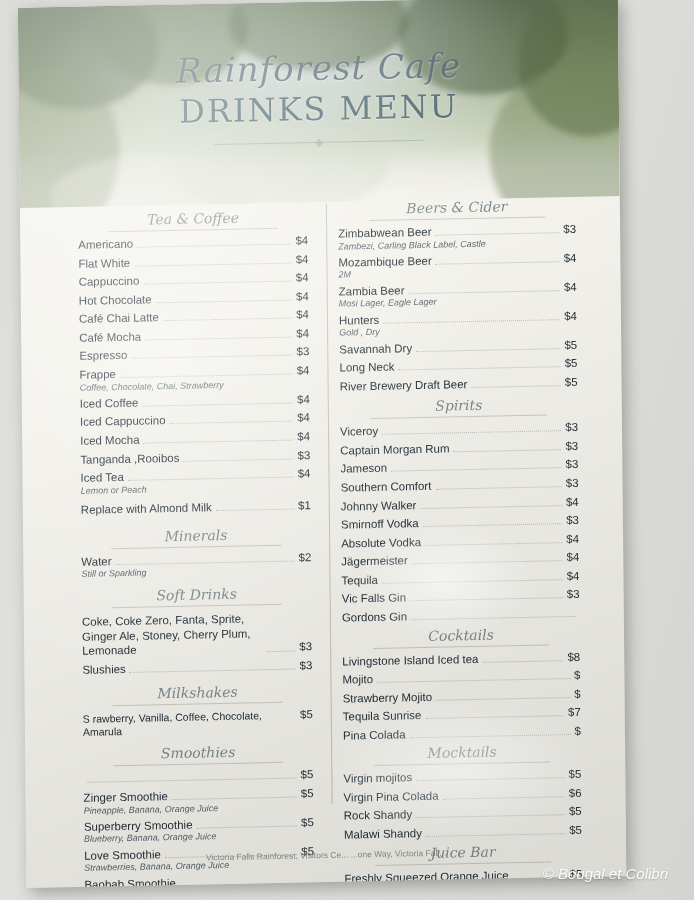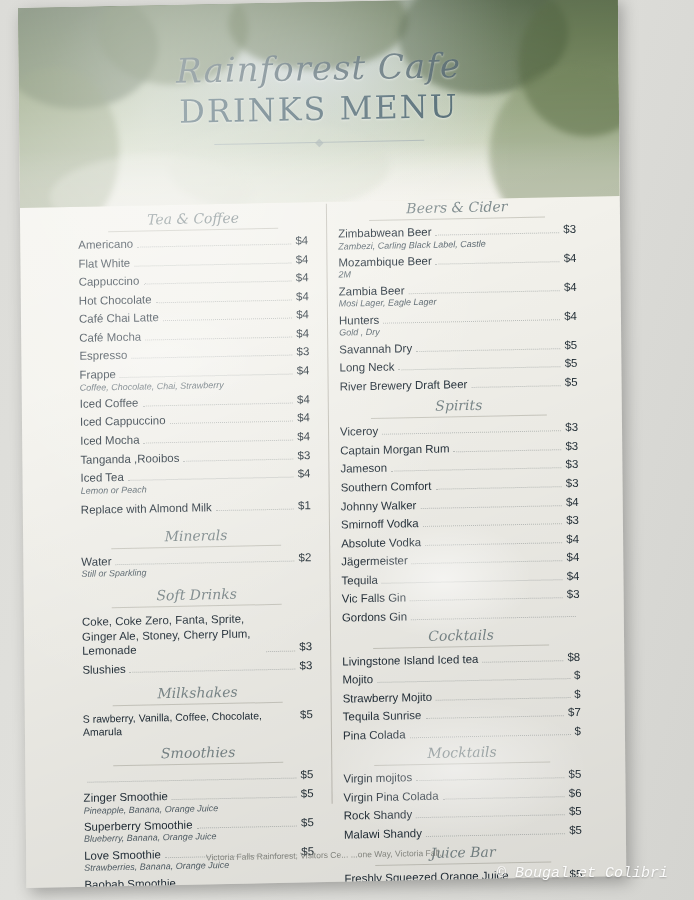--- a/index.html
+++ b/index.html
@@ -93,21 +93,21 @@
   }
   .wide{font-size:11.5px;color:#24303a;line-height:1.25;}
   
   #sheet-footer{
     position:absolute;left:0;bottom:22px;width:600px;text-align:center;
     font-size:8.5px;color:#7d7f78;z-index:12;opacity:.85;
   }
   
   #watermark{
     position:absolute;right:26px;bottom:18px;z-index:60;
-    font-family:Liberation Mono, monospace;font-style:italic;
+    font-family:Liberation Sans, sans-serif;font-style:italic;
     font-size:15px;color:#ffffff;opacity:.92;
     text-shadow:0 1px 2px rgba(0,0,0,.25);
     white-space:nowrap;
   }
   
   .glare{position:absolute;z-index:45;pointer-events:none;}
 </style>
 </head>
 <body>
 

